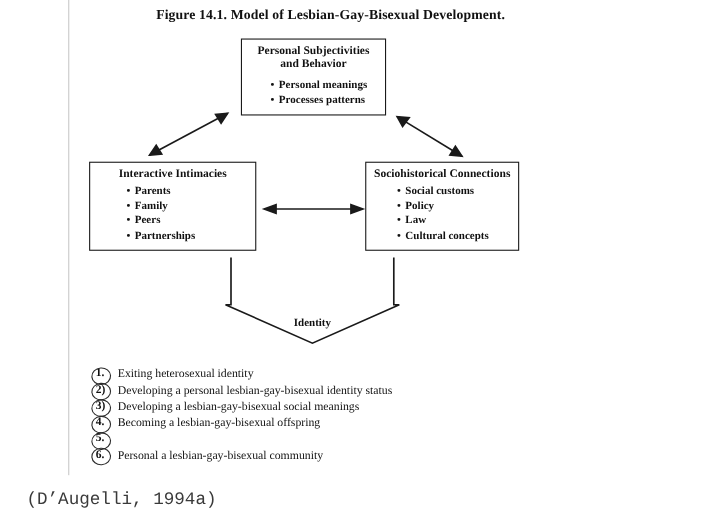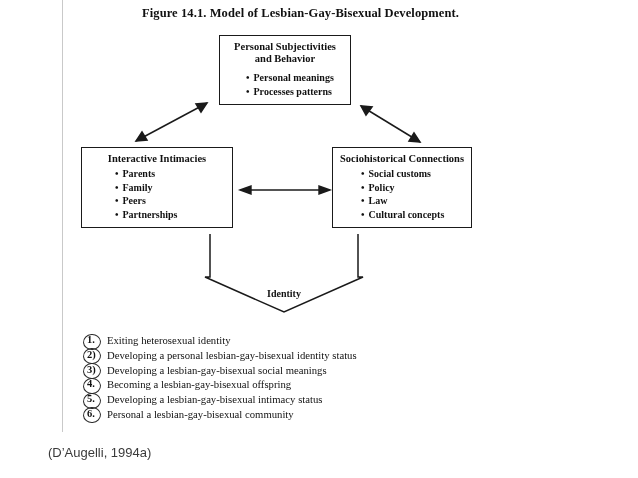--- a/index.html
+++ b/index.html
@@ -85,23 +85,23 @@
     transform:rotate(-4deg);
   }
   .stage-num .numtxt{position:relative;z-index:2;}
   .stage-text{
     font-weight:normal;font-size:10.7px;line-height:14.8px;color:#111;
     white-space:nowrap;
   }
 
   
   #citation{
-    position:absolute;left:48px;top:445px;
-    font-family:Liberation Sans, sans-serif;
-    font-size:13px;color:#3a3a3a;font-weight:normal;
+    position:absolute;left:24px;top:445px;
+    font-family:Liberation Mono, monospace;
+    font-size:16px;color:#3a3a3a;font-weight:normal;
   }
 </style>
 </head>
 <body>
 
 <div id="page">
 
   <div class="scan-edge"></div>
 
   <div class="fig-title">Figure 14.1. Model of Lesbian-Gay-Bisexual Development.</div>
@@ -193,21 +193,20 @@
         <span class="circle"></span>
         <span class="numtxt">4.</span>
       </div>
       <div class="stage-text">Becoming a lesbian-gay-bisexual offspring</div>
     </div>
     <div class="stage-row">
       <div class="stage-num">
         <span class="circle"></span>
         <span class="numtxt">5.</span>
       </div>
-      <div class="stage-text">Developing a lesbian-gay-bisexual intimacy status</div>
     </div>
     <div class="stage-row">
       <div class="stage-num">
         <span class="circle"></span>
         <span class="numtxt">6.</span>
       </div>
       <div class="stage-text">Personal a lesbian-gay-bisexual community</div>
     </div>
   </div>
 

